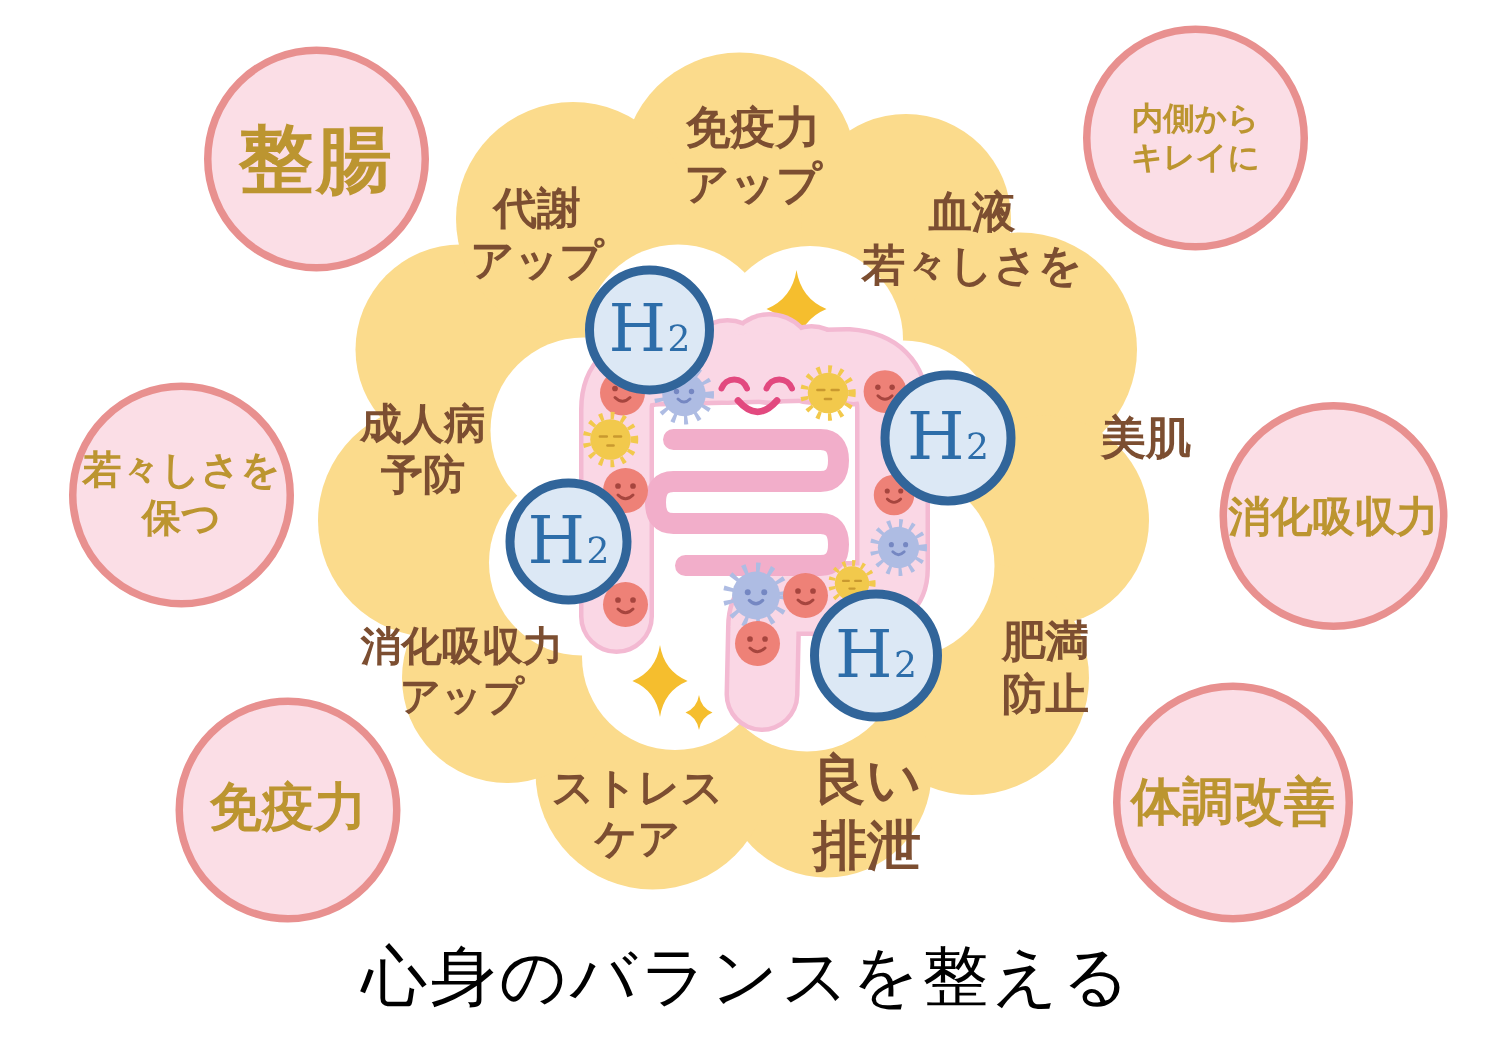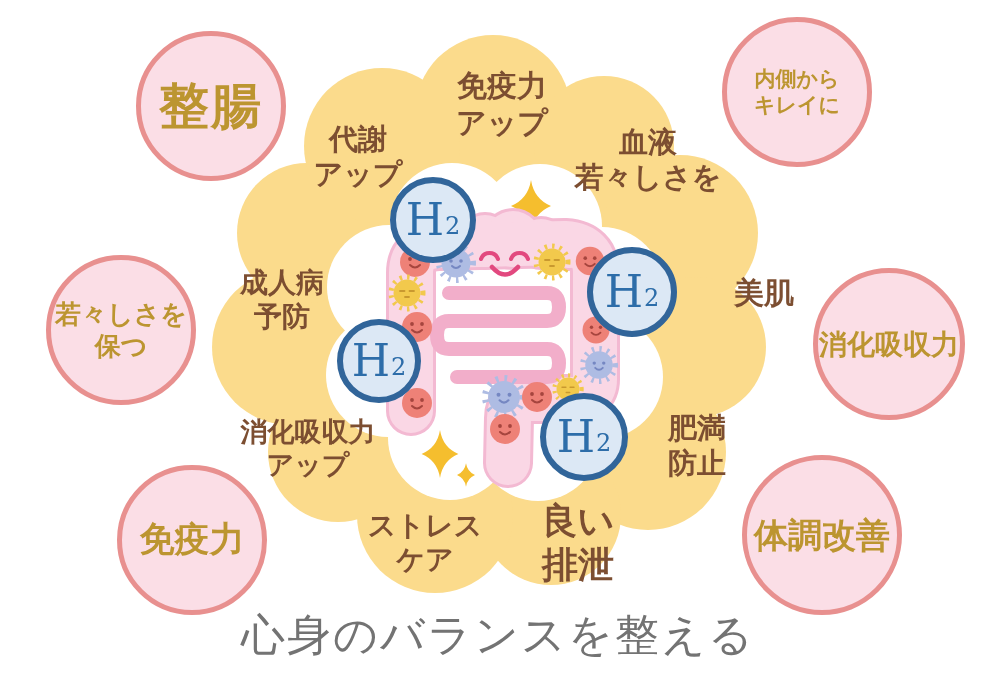--- a/index.html
+++ b/index.html
@@ -29,22 +29,22 @@
   .h2-badge{
     position:absolute;z-index:4;border-radius:50%;
     background:#DCE8F5;border:6px solid #31659A;box-sizing:border-box;
     display:flex;align-items:center;justify-content:center;
     color:#2D6DA9;font-family:"DejaVu Serif",serif;
   }
   .h2-badge .sym{font-size:44px;line-height:1;}
   .h2-badge sub{font-size:24px;line-height:1;transform:translateY(6px);margin-left:1px;}
 
   .caption{
-    position:absolute;z-index:2;left:50%;top:606px;transform:translateX(-50%);
-    color:#737373;font-size:44px;font-weight:500;letter-spacing:2px;white-space:nowrap;
+    position:absolute;z-index:2;left:50%;top:622px;transform:translateX(-50%);
+    color:#000000;font-size:44px;font-weight:500;letter-spacing:2px;white-space:nowrap;
   }
 </style>
 </head>
 <body>
 
 <div class="canvas">
 
   <svg class="bg-svg" width="996" height="693" viewBox="0 0 996 693">
     <defs>
       <g id="bact-red">

